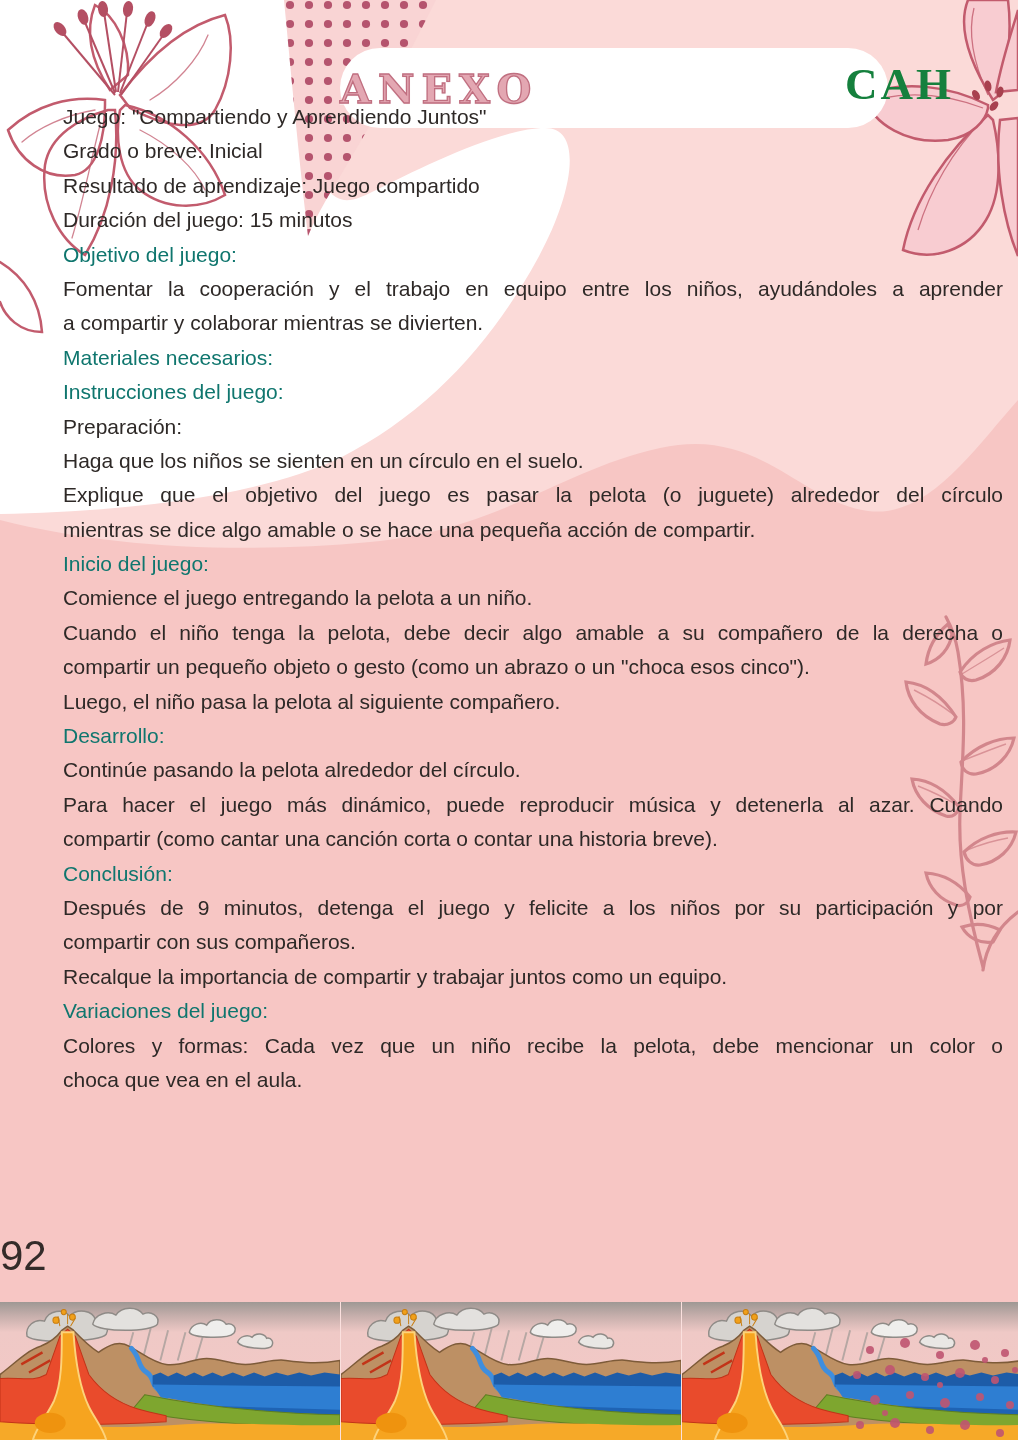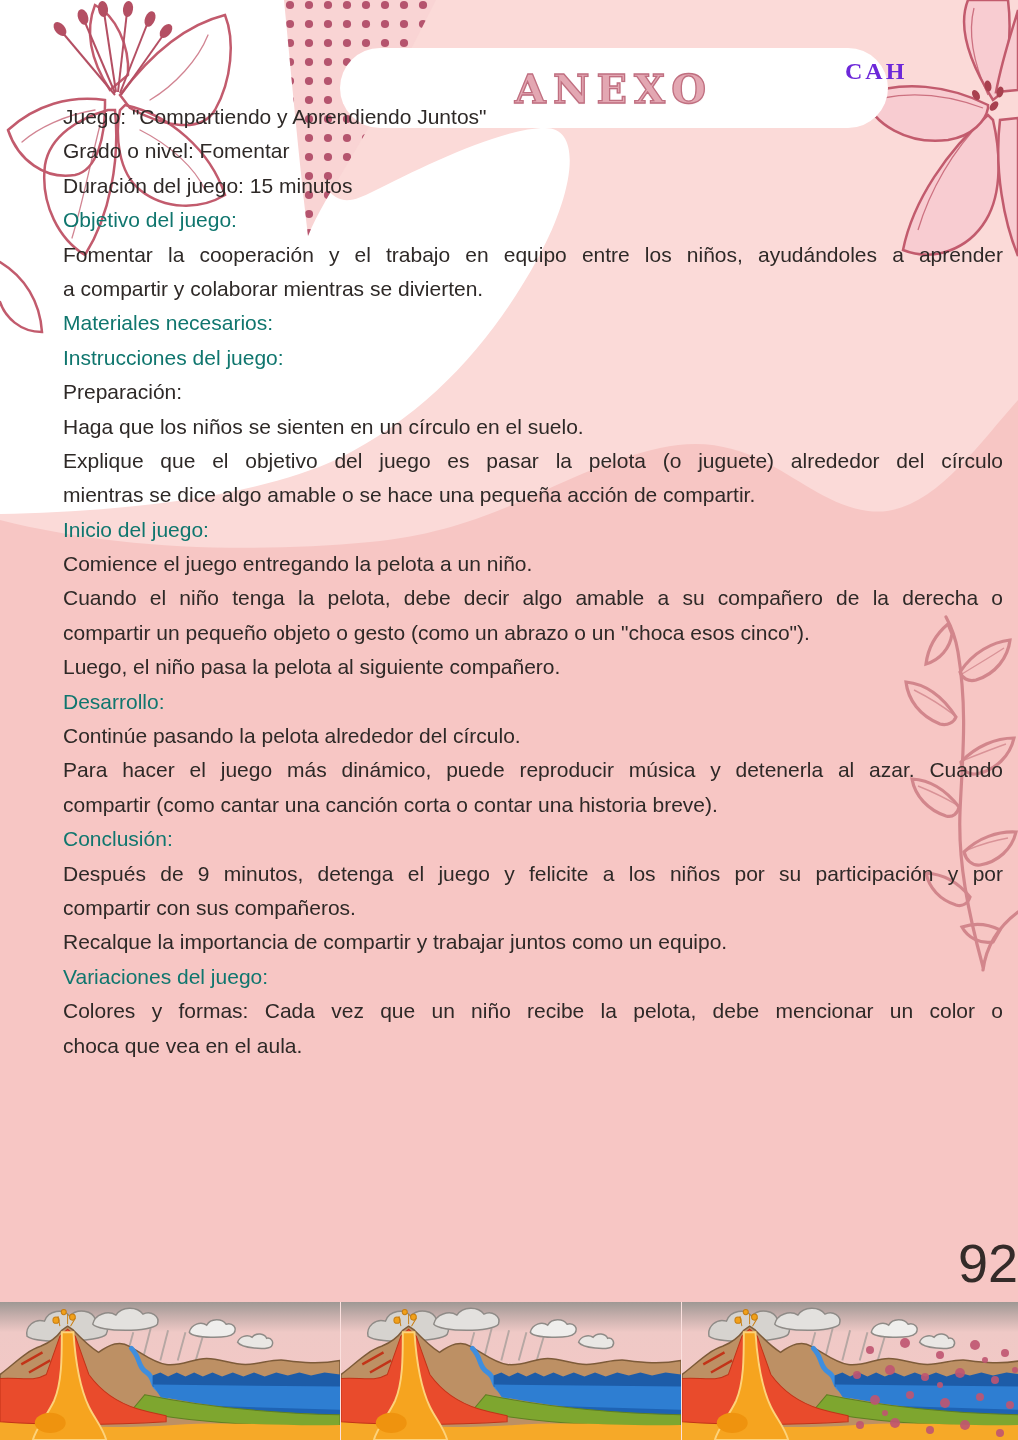--- a/index.html
+++ b/index.html
@@ -6,45 +6,45 @@
   .page{
     position:relative;width:1018px;height:1440px;margin:0 auto;
     background:#fbdad8;overflow:hidden;
     font-family:"Liberation Sans",sans-serif;
   }
   .bg-svg{position:absolute;inset:0;z-index:0;}
   .decor{position:absolute;z-index:1;pointer-events:none;}
   .header-pill{
     position:absolute;left:340px;top:48px;width:548px;height:80px;
     background:#ffffff;border-radius:40px;z-index:2;
-    display:flex;align-items:center;justify-content:center;
+    display:flex;align-items:center;
   }
   .anexo-title{
     font-family:"DejaVu Serif","Liberation Serif",serif;
     font-weight:700;font-size:40px;letter-spacing:7px;
     color:#e3a7b2;-webkit-text-stroke:1.3px #c06f80;
     text-shadow:0 2px 0 rgba(255,255,255,0.55), 0 1px 1px rgba(176,96,112,0.45);
   }
   .cah-logo{
     position:absolute;left:845px;top:58px;z-index:3;
     font-family:"Liberation Serif","DejaVu Serif",serif;
-    font-weight:700;font-size:24px;letter-spacing:3px;color:#6d28d9;
+    font-weight:700;font-size:45px;letter-spacing:3px;color:#15803d;
   }
   .doc-body{
     position:absolute;left:63px;top:100px;width:940px;z-index:2;
   }
   .line{
     height:34.4px;line-height:34.4px;font-size:21px;
     color:#2e2927;white-space:normal;
   }
   .line.heading{color:#0f766e;}
   .line.justify{text-align:justify;text-align-last:justify;}
   .page-number{
     position:absolute;left:0;top:1232px;width:100%;z-index:2;
-    text-align:right;font-size:54px;color:#342b29;
+    text-align:left;font-size:42px;color:#342b29;
   }
   .footer-strip{
     position:absolute;left:0;top:1302px;width:1018px;height:138px;
     z-index:1;display:flex;overflow:hidden;
   }
   .volcano-tile{flex:0 0 auto;display:block;}
   .volcano-tile + .volcano-tile{border-left:1px solid rgba(255,255,255,0.45);}
   .dots-overlay{position:absolute;left:845px;top:1335px;z-index:3;pointer-events:none;}
 </style>
 </head>
@@ -141,21 +141,22 @@
     </g>
   </svg>
 
   <div class="header-pill">
     <div class="anexo-title">ANEXO</div>
   </div>
   <div class="cah-logo">CAH</div>
 
   <div class="doc-body">
       <div class="line body">Juego: "Compartiendo y Aprendiendo Juntos"</div>
-      <div class="line body">Grado o nivel: Fomentar</div>
+      <div class="line body">Grado o breve: Inicial</div>
+      <div class="line body">Resultado de aprendizaje: Juego compartido</div>
       <div class="line body">Duración del juego: 15 minutos</div>
       <div class="line heading">Objetivo del juego:</div>
       <div class="line justify">Fomentar la cooperación y el trabajo en equipo entre los niños, ayudándoles a aprender</div>
       <div class="line body">a compartir y colaborar mientras se divierten.</div>
       <div class="line heading">Materiales necesarios:</div>
       <div class="line heading">Instrucciones del juego:</div>
       <div class="line body">Preparación:</div>
       <div class="line body">Haga que los niños se sienten en un círculo en el suelo.</div>
       <div class="line justify">Explique que el objetivo del juego es pasar la pelota (o juguete) alrededor del círculo</div>
       <div class="line body">mientras se dice algo amable o se hace una pequeña acción de compartir.</div>

